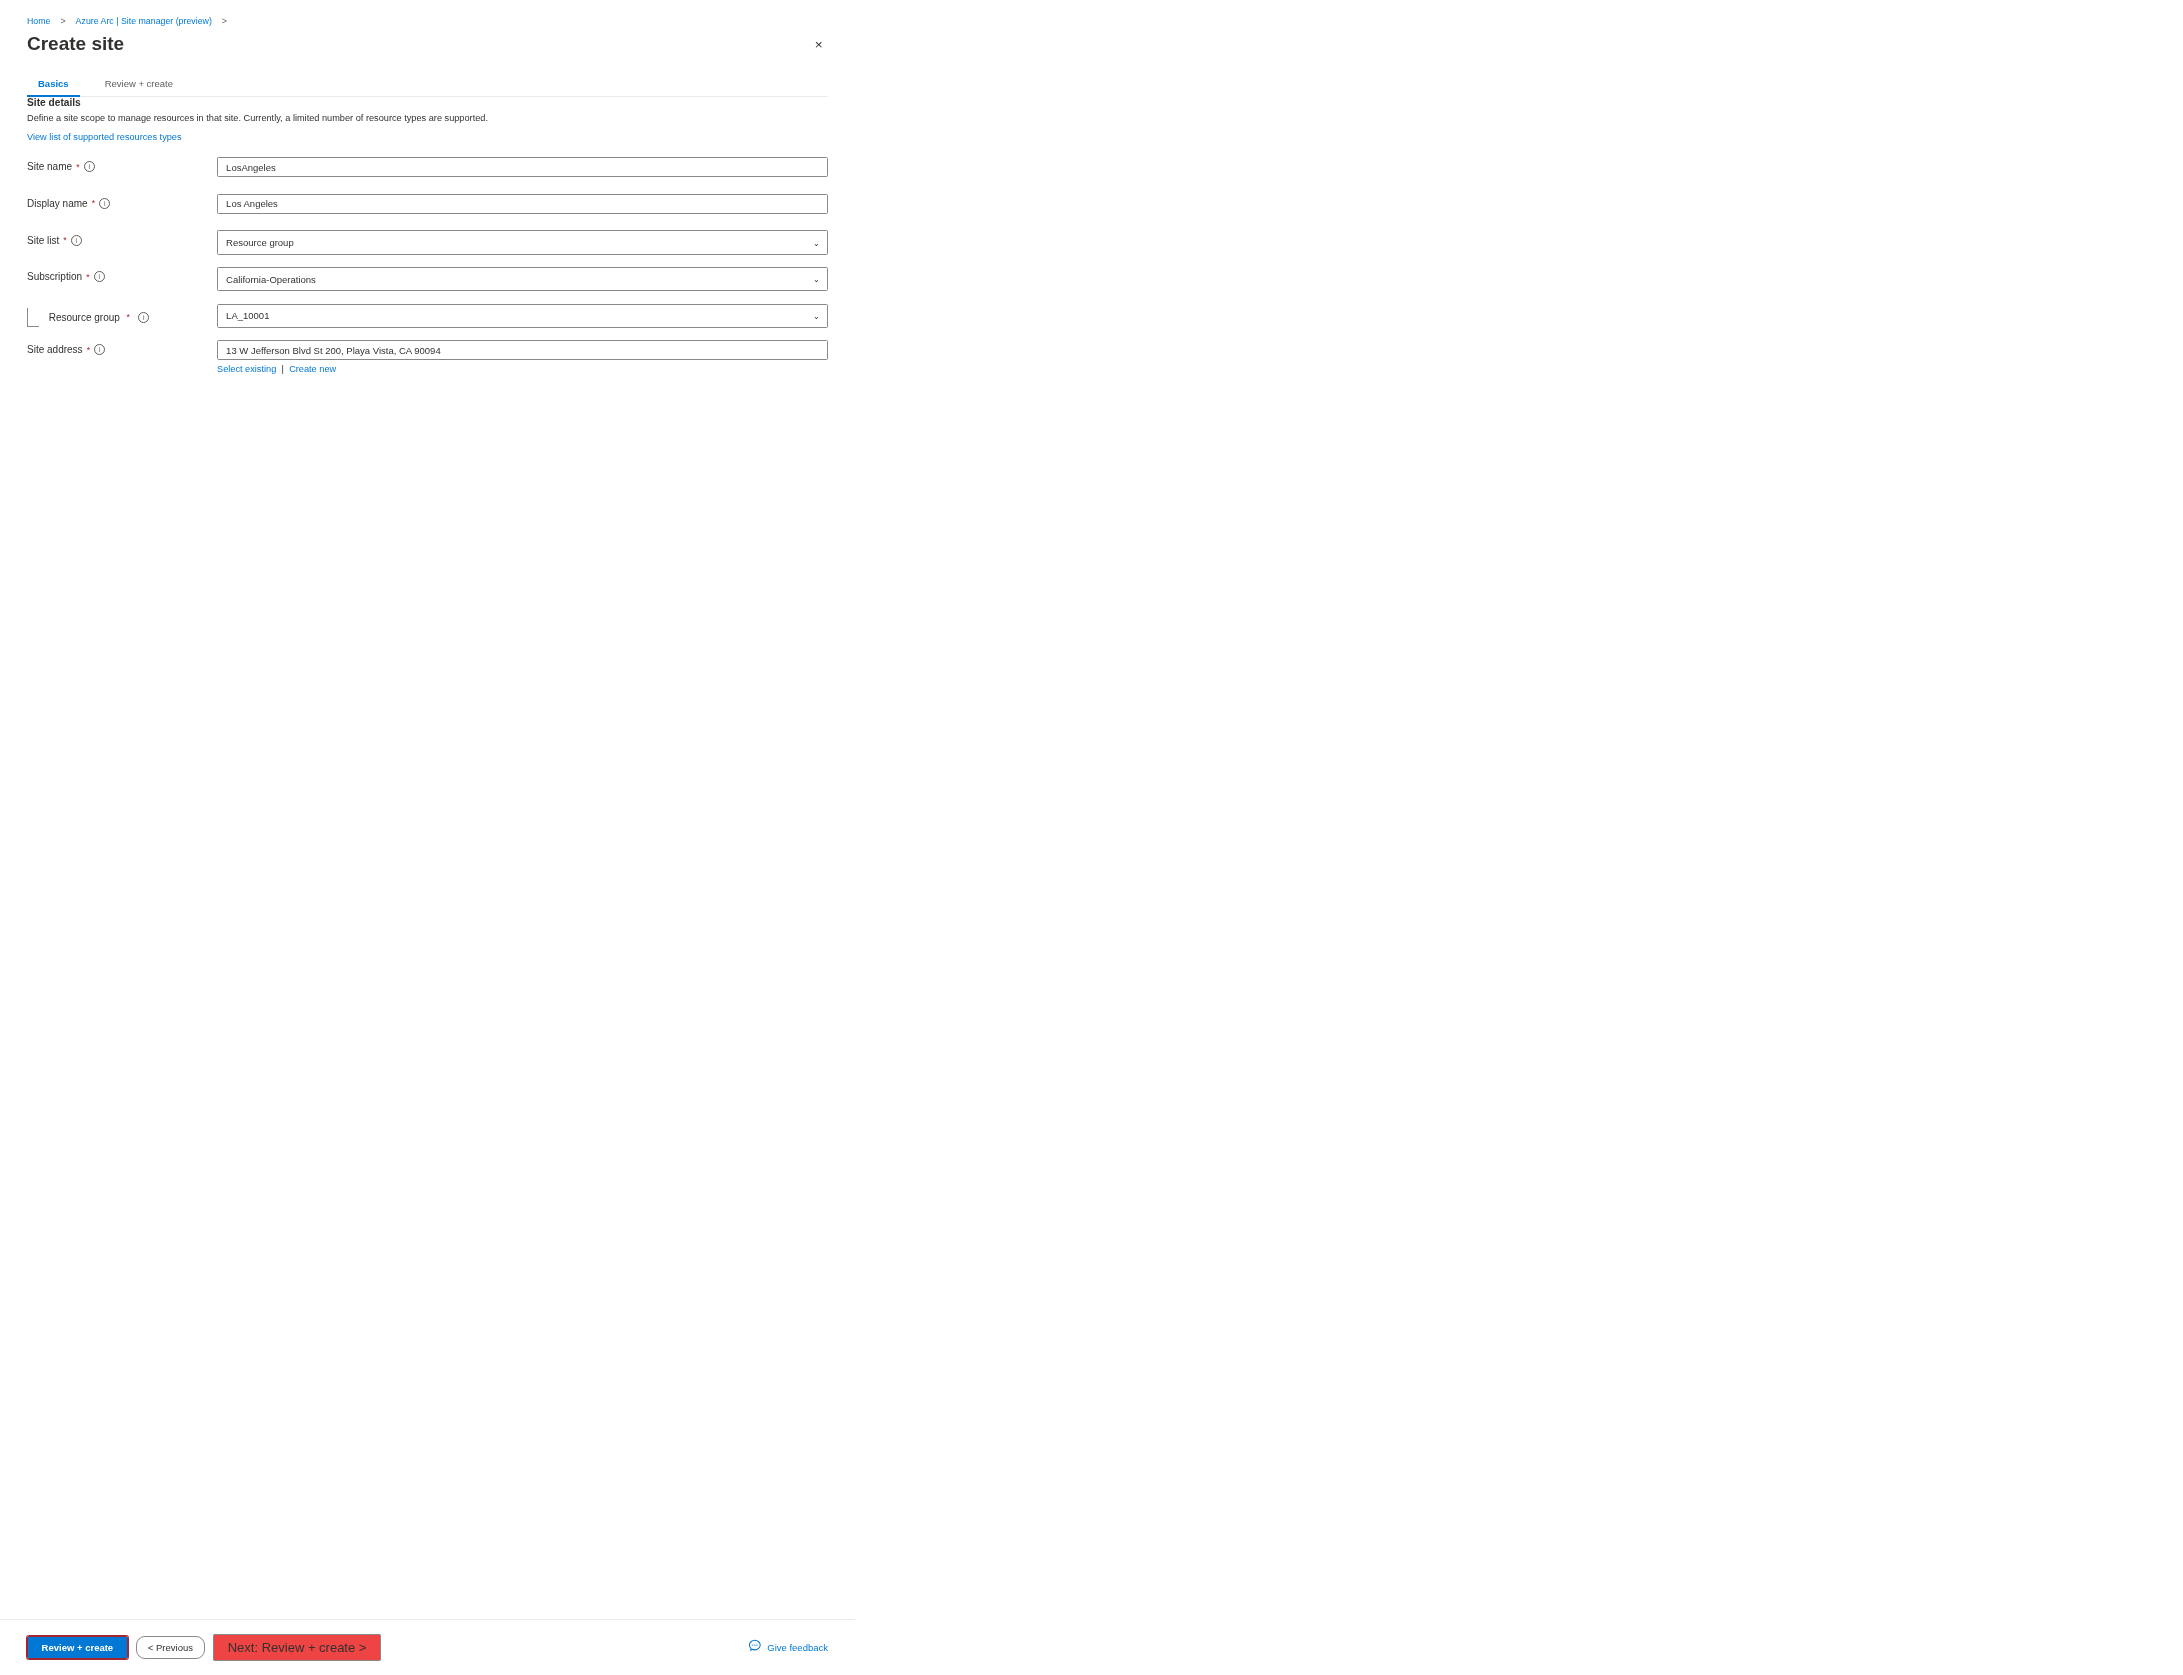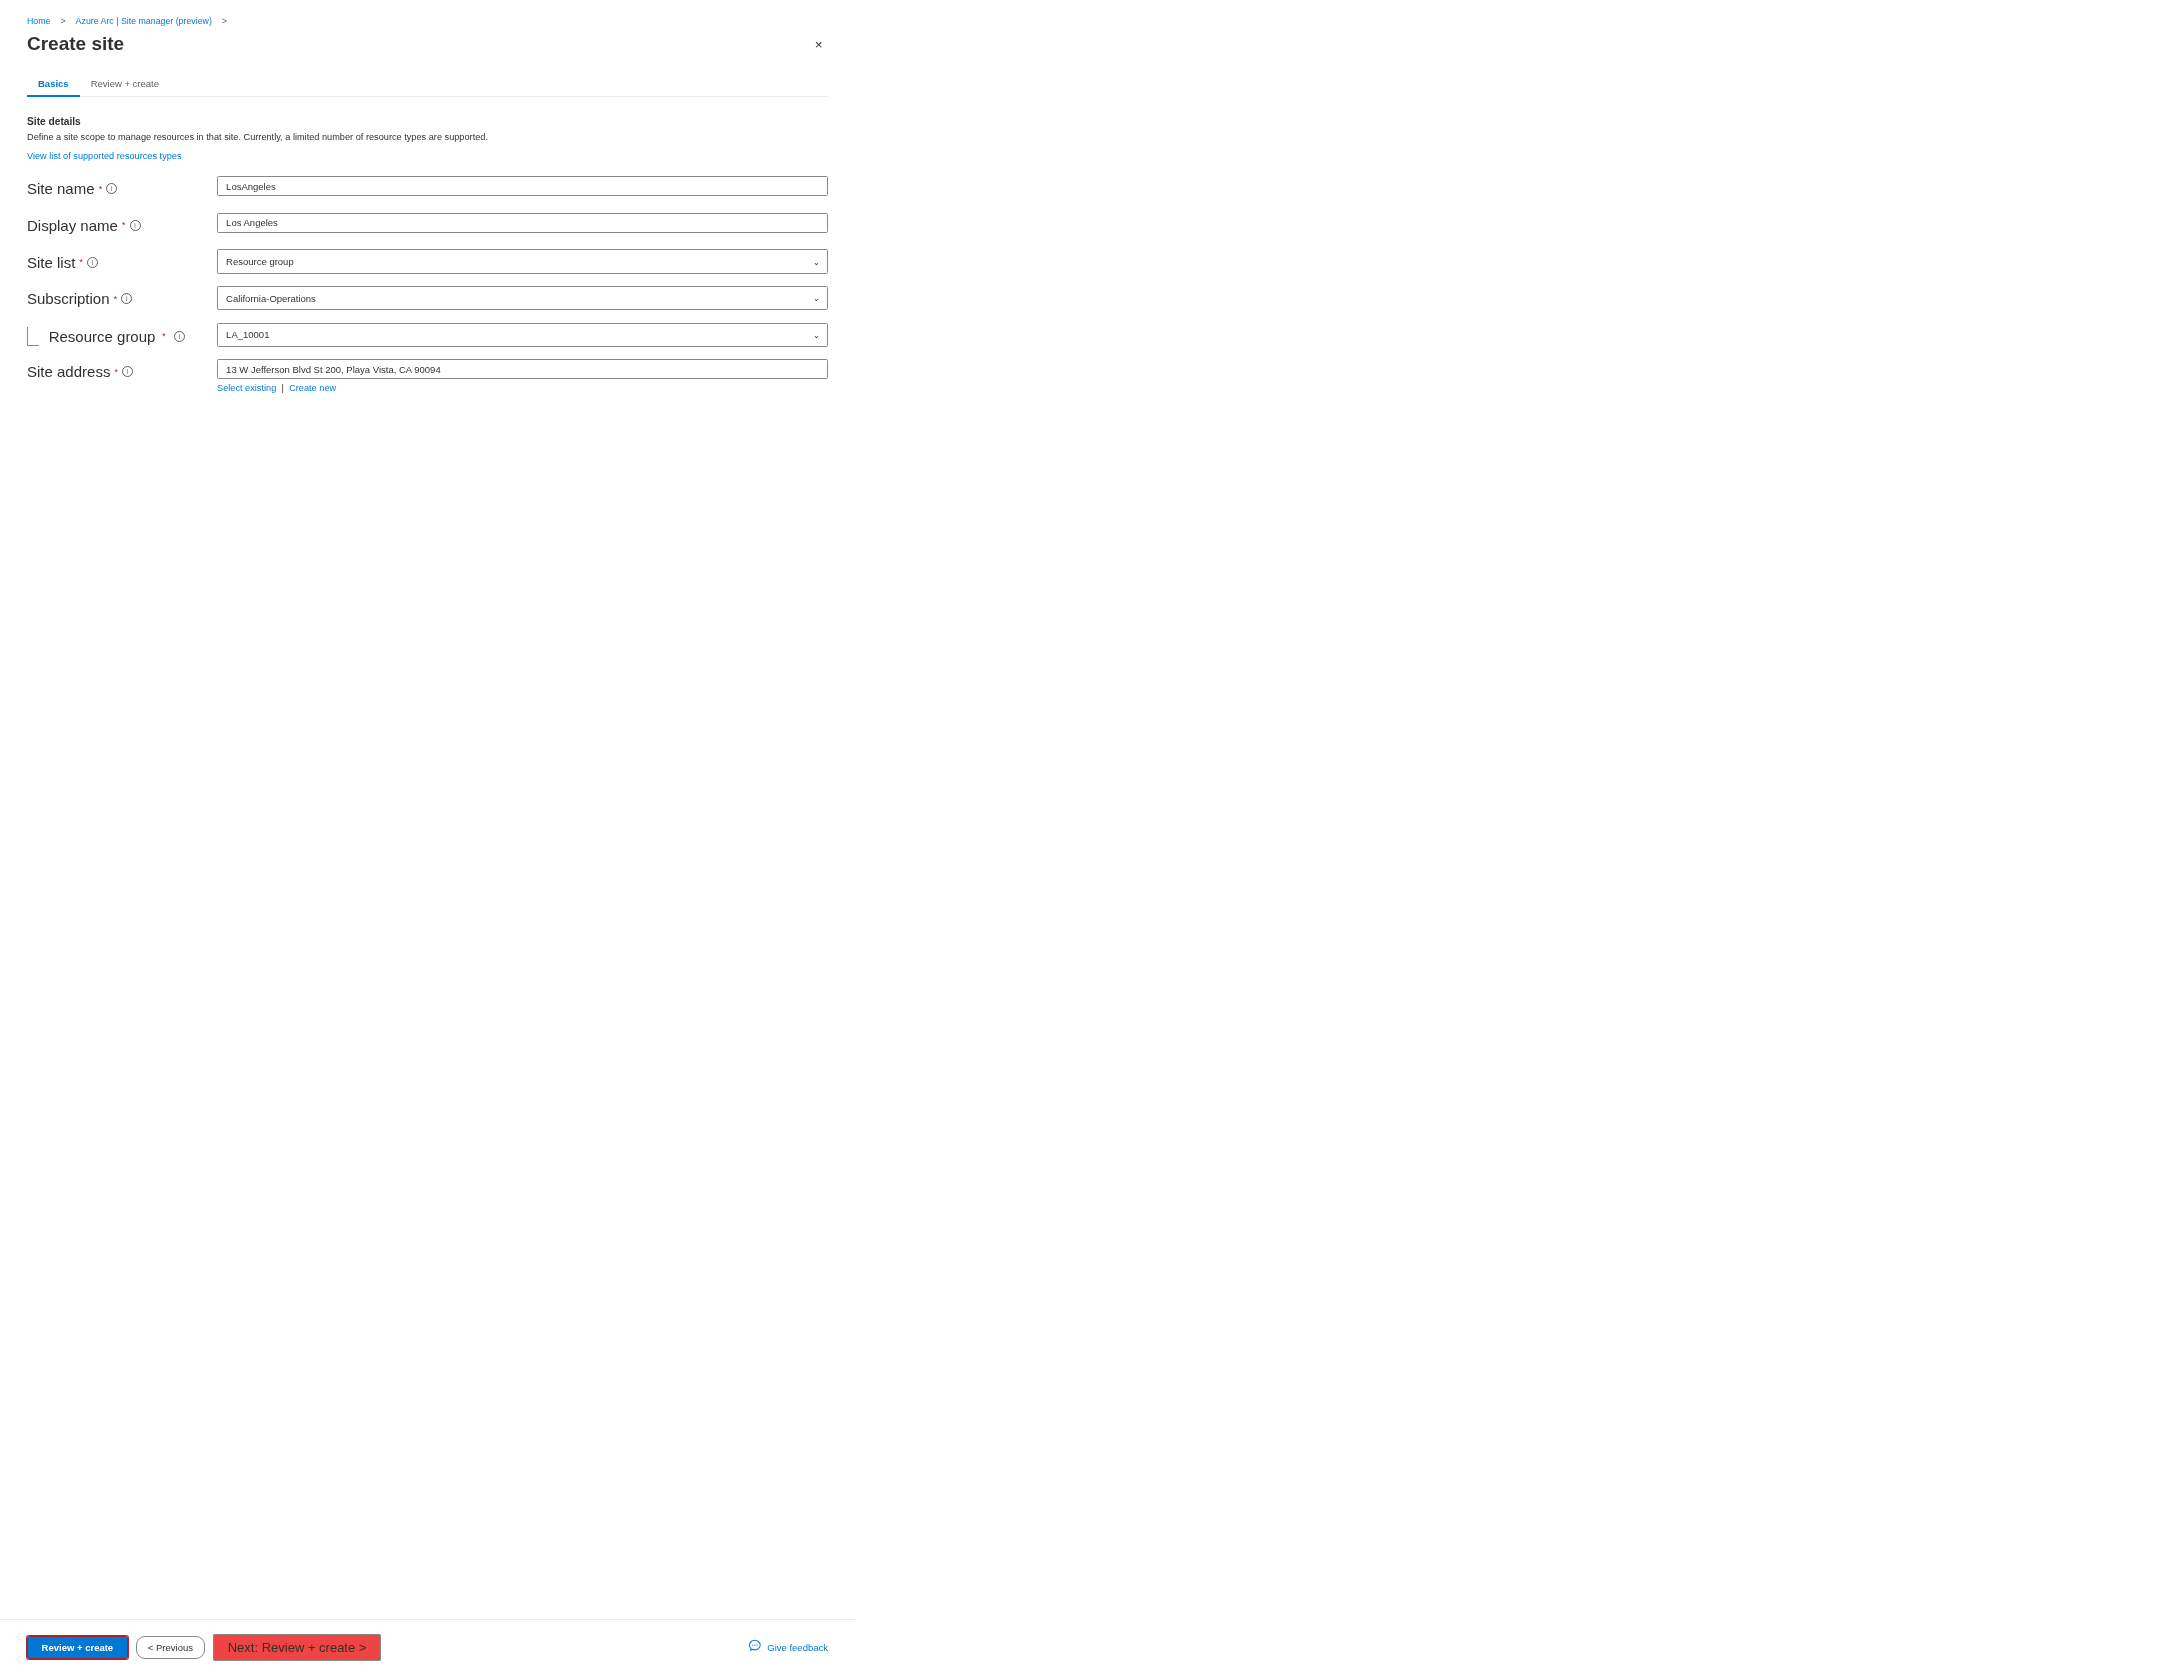--- a/index.html
+++ b/index.html
@@ -47,22 +47,21 @@
       cursor: pointer;
       font-size: 13.6px;
       color: #323130;
       padding: 2.7px 5.4px;
     }
 
     
     .tabs {
       display: flex;
       border-bottom: 0.7px solid #edebe9;
-      margin-bottom: 19px;
-      gap: 0;
+      gap: 14px;
     }
     .tab {
       padding: 6.8px 11px;
       font-size: 9.5px;
       cursor: pointer;
       border: none;
       background: none;
       color: #323130;
       position: relative;
       white-space: nowrap;
@@ -115,21 +114,21 @@
     }
     .form-label-col {
       width: 190px;
       flex-shrink: 0;
       display: flex;
       align-items: center;
       gap: 4.1px;
       padding-top: 4.1px;
     }
     .form-label {
-      font-size: 15px;
+      font-size: 10px;
       color: #323130;
     }
     .required-star {
       color: #a4262c;
       font-size: 8.8px;
     }
     .info-icon {
       display: inline-flex;
       align-items: center;
       justify-content: center;

